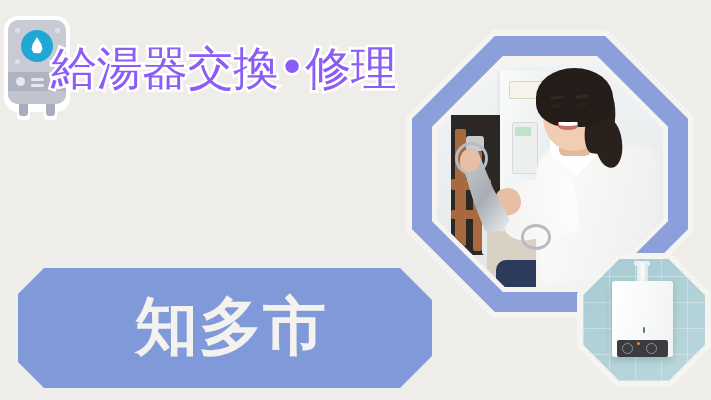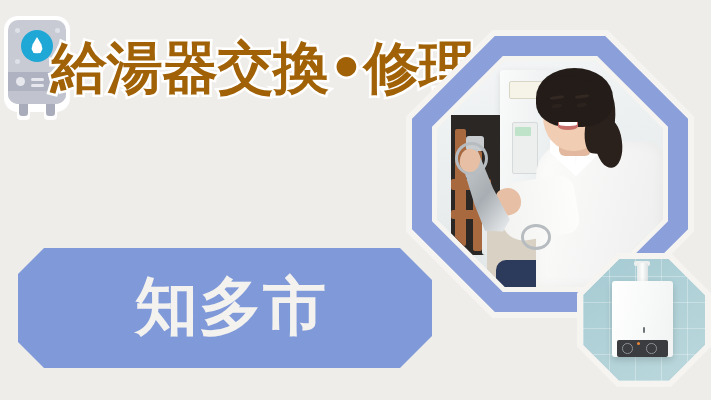--- a/index.html
+++ b/index.html
@@ -61,41 +61,41 @@
   .wh-icon .leg i{
     position:absolute;left:2px;top:0;width:9px;height:12px;background:#A9ADBB;border-radius:0 0 3px 3px;display:block;
   }
   .wh-icon .legA{left:13px;}
   .wh-icon .legB{left:40px;}
 
   
   .headline{position:absolute;left:0;top:0;width:440px;height:215px;}
   .line1{
     position:absolute;left:51px;top:38px;
-    font-size:56px;line-height:60px;font-weight:700;letter-spacing:-0.5px;
-    color:#a16207;white-space:nowrap;
+    font-size:46px;line-height:60px;font-weight:400;letter-spacing:-0.5px;
+    color:#8b5cf6;white-space:nowrap;
     -webkit-text-stroke:5px #FFFFFF;
     paint-order:stroke fill;
   }
   .hl-wrap{position:absolute;left:6px;top:122px;}
   .hl-bar{
     position:absolute;left:2px;top:64px;width:398px;height:14px;
     background:#8BA0DA;border-radius:3px;
   }
   .line2{
     position:relative;
     font-size:62px;line-height:76px;font-weight:700;letter-spacing:-1px;
     color:#1D3269;white-space:nowrap;
     -webkit-text-stroke:4px #FFFFFF;
     paint-order:stroke fill;
   }
 
   
   .city-badge{
-    position:absolute;left:18px;top:248px;width:414px;height:120px;
+    position:absolute;left:18px;top:268px;width:414px;height:120px;
     background:#8099D8;
     border-radius:12px;
     clip-path:polygon(
       0 26px, 26px 0,
       382px 0, 414px 32px,
       414px 88px, 382px 120px,
       26px 120px, 0 94px
     );
     display:flex;align-items:center;justify-content:center;
   }

